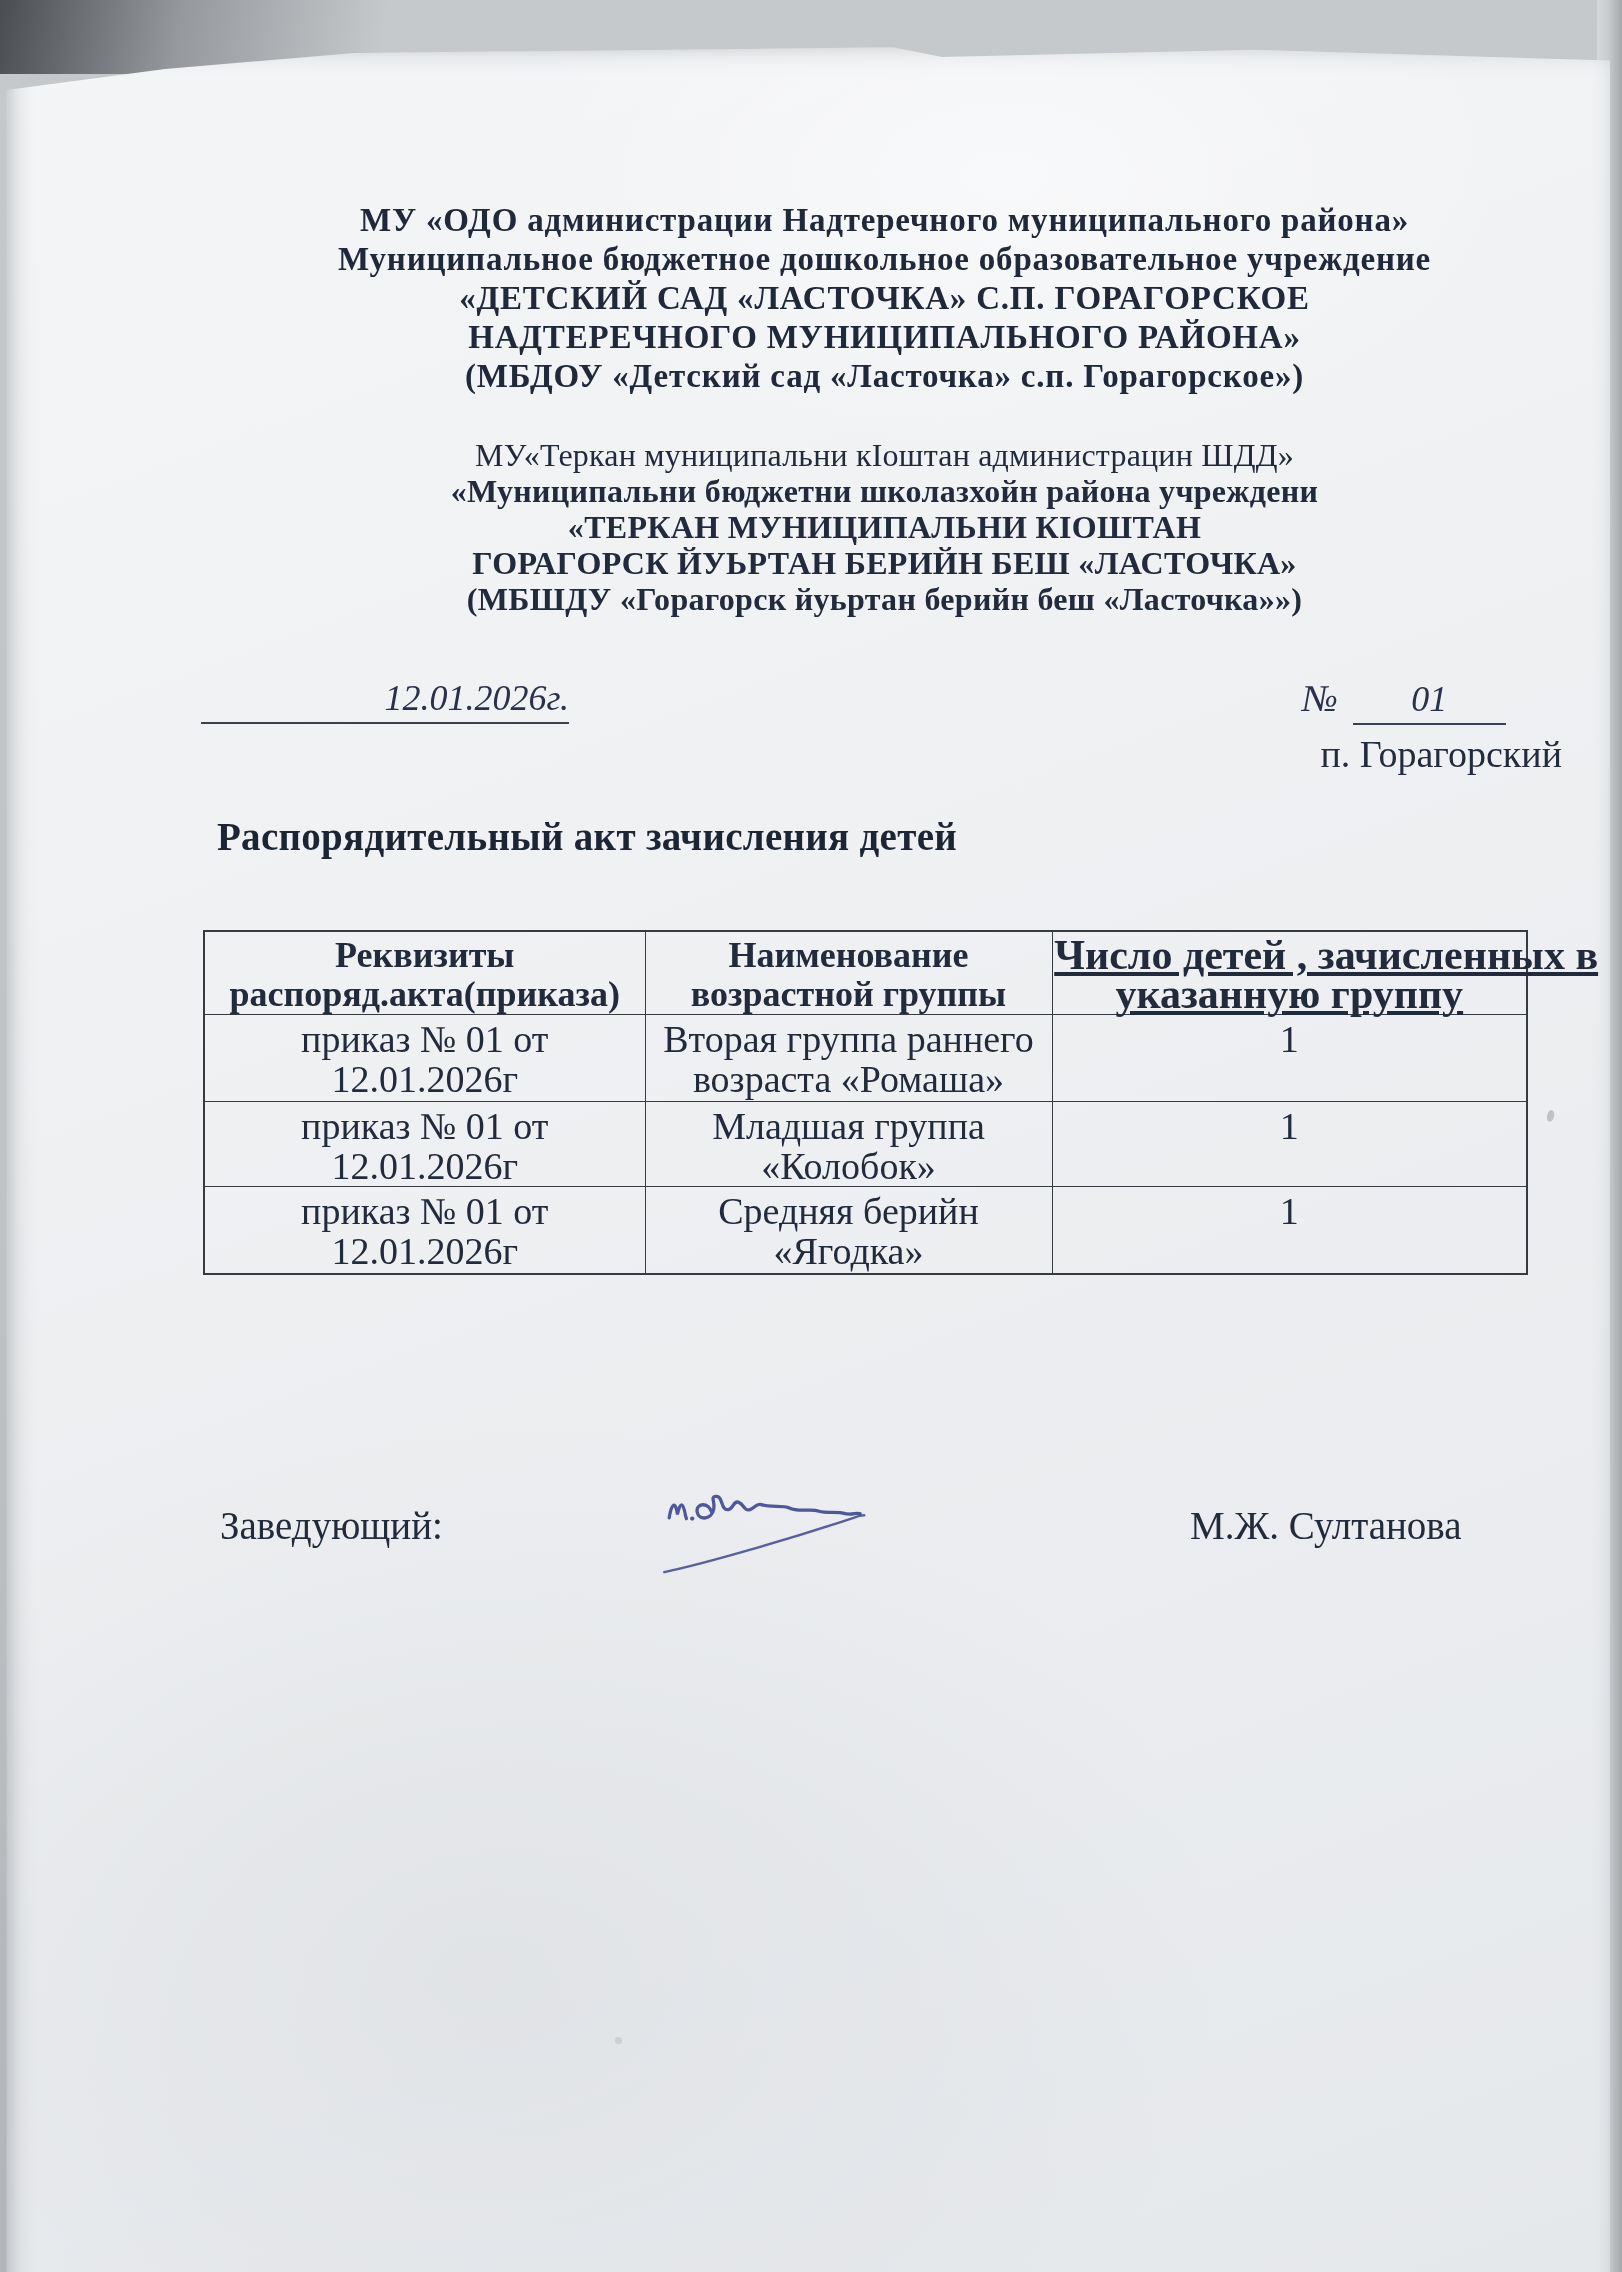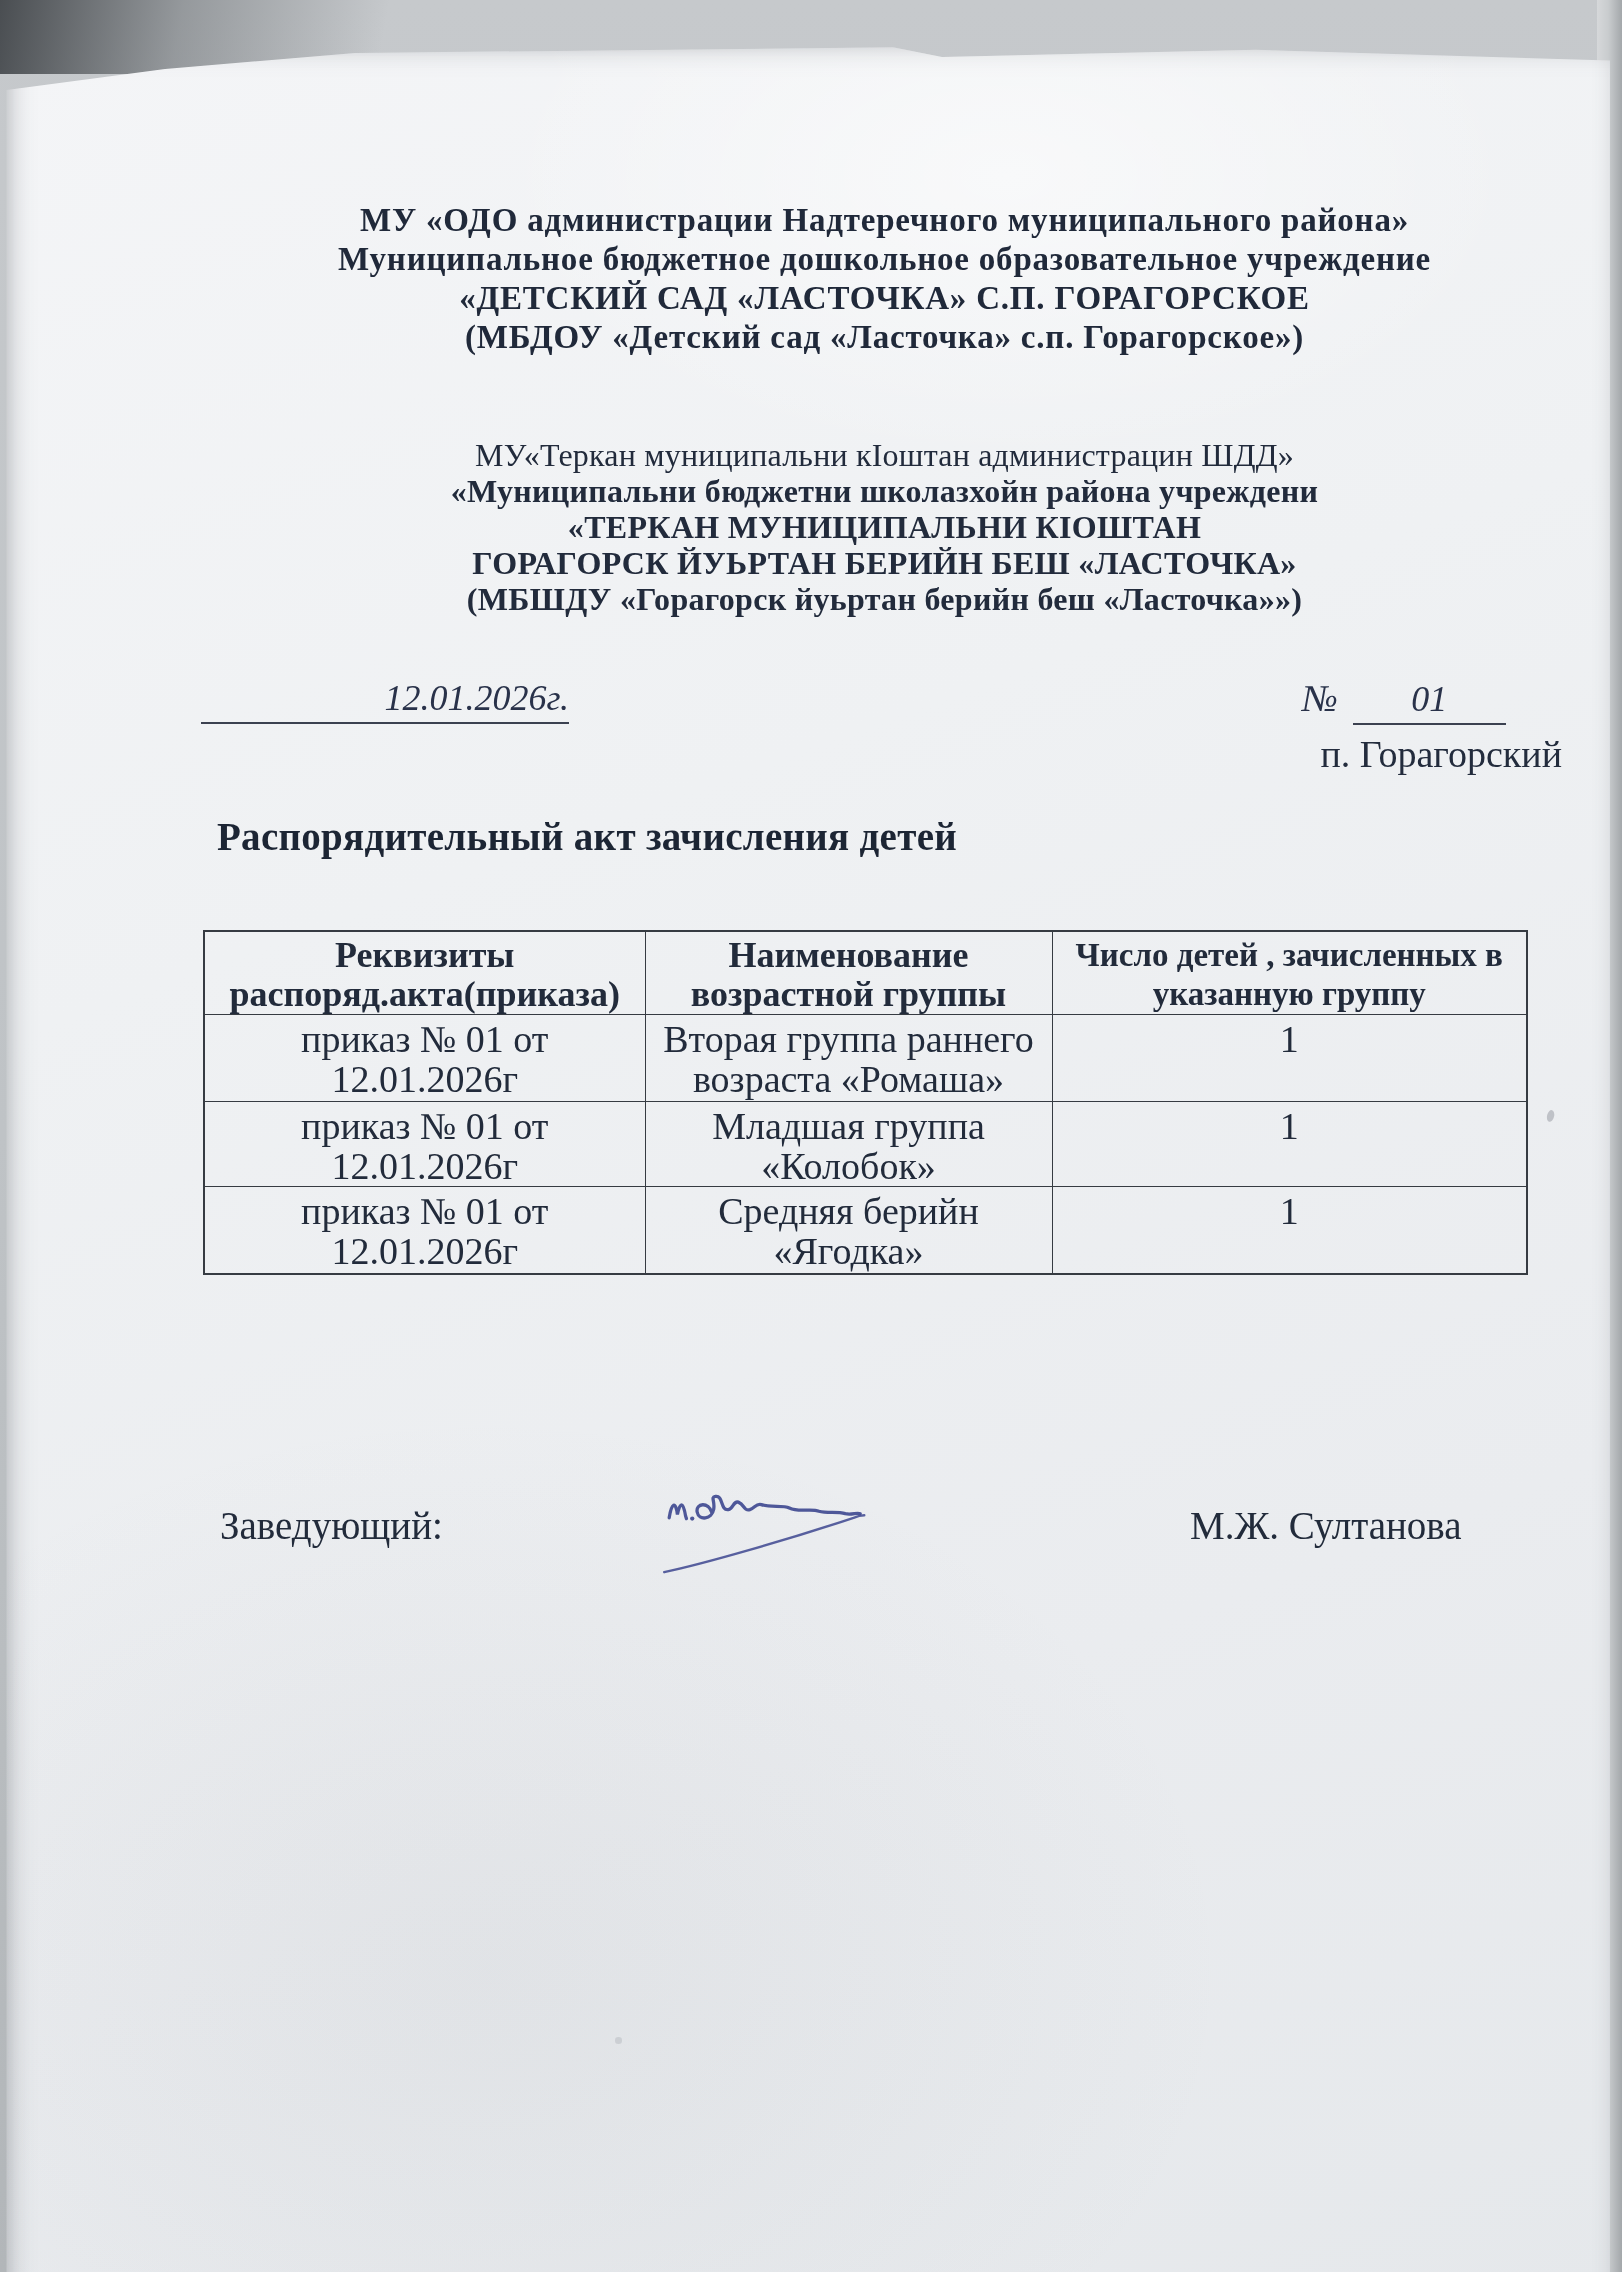--- a/index.html
+++ b/index.html
@@ -37,21 +37,21 @@
   .doc-title{position:absolute;left:217px;top:775px;font-weight:bold;font-size:39px;letter-spacing:0.3px;color:#1c2534;}
   table.enroll{position:absolute;left:203px;top:891px;width:1323px;border-collapse:collapse;table-layout:fixed;}
   table.enroll col.c1{width:441px;}
   table.enroll col.c2{width:407px;}
   table.enroll col.c3{width:475px;}
   table.enroll th,table.enroll td{
     border:1.7px solid #363b42;text-align:center;vertical-align:top;
     padding:4.1px 1.7px 0 1.7px;white-space:pre;overflow:visible;color:#222b3b;}
   table.enroll{border:2.5px solid #363b42;}
   table.enroll th{font-weight:bold;font-size:36px;line-height:39px;}
-  table.enroll th.small{font-size:33px;}
+  table.enroll th.small{font-size:42px;text-decoration:underline;}
   table.enroll td{font-size:38px;line-height:40px;font-weight:normal;}
   tr.hrow{height:82px;} tr.r1{height:87px;} tr.r2{height:79px;} tr.r3{height:87px;}
   .sig-role{position:absolute;left:220px;top:1464px;font-size:39px;color:#222b3b;}
   .sig-name{position:absolute;left:1190px;top:1464px;font-size:39px;color:#222b3b;}
   .sig-ink{position:absolute;left:657px;top:1436px;}
   .speck{position:absolute;border-radius:50%;}
   .speck1{left:1547px;top:1071px;width:7.4px;height:12.4px;background:rgba(108,113,124,.35);transform:rotate(14deg);}
   .speck2{left:615px;top:1998px;width:6.6px;height:6.6px;background:rgba(128,133,140,.22);}
 </style>
 </head>
@@ -61,20 +61,21 @@
   <div class="bg-topleft"></div>
   <div class="bg-right"></div>
 
   <div class="paper">
     <div class="sheen"></div>
 
     <div class="center-col org-ru">
       <div class="line">МУ «ОДО администрации Надтеречного муниципального района»</div>
       <div class="line">Муниципальное бюджетное дошкольное образовательное учреждение</div>
       <div class="line">«ДЕТСКИЙ САД «ЛАСТОЧКА» С.П. ГОРАГОРСКОЕ</div>
+      <div class="line">НАДТЕРЕЧНОГО МУНИЦИПАЛЬНОГО РАЙОНА»</div>
       <div class="line">(МБДОУ «Детский сад «Ласточка» с.п. Горагорское»)</div>
     </div>
 
     <div class="center-col org-che">
       <div class="line">МУ«Теркан муниципальни кIоштан администрацин ШДД»</div>
       <div class="line">«Муниципальни бюджетни школазхойн района учреждени</div>
       <div class="line">«ТЕРКАН МУНИЦИПАЛЬНИ КIОШТАН</div>
       <div class="line">ГОРАГОРСК ЙУЬРТАН БЕРИЙН БЕШ «ЛАСТОЧКА»</div>
       <div class="line">(МБШДУ «Горагорск йуьртан берийн беш «Ласточка»»)</div>
     </div>

